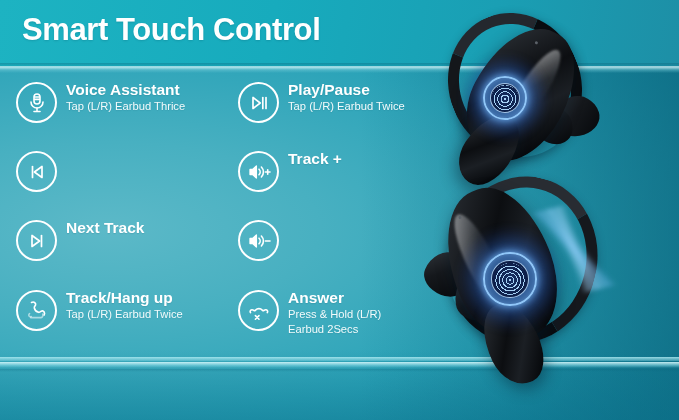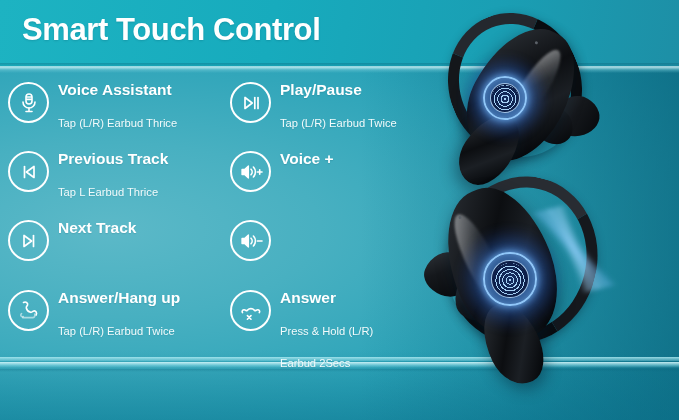--- a/index.html
+++ b/index.html
@@ -66,21 +66,21 @@
     text-shadow:0 1px 2px rgba(0,60,80,.18);
     white-space:nowrap;
   }
 
   
   .features { position:absolute; left:0; top:80px; width:460px; }
   .col { position:absolute; top:0; width:230px; }
   .col-left  { left:8px; }
   .col-right { left:230px; }
 
-  .row { position:absolute; left:0; display:flex; align-items:flex-start; }
+  .row { position:absolute; left:8px; display:flex; align-items:flex-start; }
   .row-0 { top:0px; }
   .row-1 { top:69px; }
   .row-2 { top:138px; }
   .row-3 { top:208px; }
 
   .ico {
     width:41px; height:41px; flex:0 0 41px;
     border:2px solid #ffffff; border-radius:50%;
     display:flex; align-items:center; justify-content:center;
     margin-top:2px;
@@ -88,21 +88,21 @@
   .ico svg { display:block; }
 
   .txt { margin-left:9px; padding-top:1px; }
   .f-title {
     font-size:15.5px; font-weight:bold; color:#ffffff;
     line-height:17px; white-space:nowrap;
     text-shadow:0 1px 1px rgba(0,60,80,.13);
   }
   .f-sub {
     font-size:11.2px; color:#f2fbfc; line-height:14px;
-    white-space:nowrap; margin-top:18px;
+    white-space:nowrap; margin-top:1px;
     text-shadow:0 1px 1px rgba(0,60,80,.10);
   }
 
   
   .buds { position:absolute; right:0; top:0; width:260px; height:420px; }
 
   .bud { position:absolute; }
   .bud-body {
     position:absolute;
     background:linear-gradient(125deg,#4d535b 0%,#23272c 16%,#0c0e11 42%,#1b1f24 62%,#05070a 88%);
@@ -260,24 +260,20 @@
         </div>
       </div>
 
       <div class="row row-1">
         <div class="ico">
           <svg width="24" height="24" viewBox="0 0 24 24" fill="none" stroke="#fff" stroke-width="1.7" stroke-linecap="round" stroke-linejoin="round">
             <line x1="7.5" y1="6.5" x2="7.5" y2="17.5"></line>
             <path d="M17 6.5 L17 17.5 L9.4 12 Z"></path>
           </svg>
         </div>
-        <div class="txt">
-          <div class="f-title">Previous Track</div>
-          <div class="f-sub">Tap L Earbud Thrice</div>
-        </div>
       </div>
 
       <div class="row row-2">
         <div class="ico">
           <svg width="24" height="24" viewBox="0 0 24 24" fill="none" stroke="#fff" stroke-width="1.7" stroke-linecap="round" stroke-linejoin="round">
             <path d="M7 6.5 L7 17.5 L14.6 12 Z"></path>
             <line x1="16.5" y1="6.5" x2="16.5" y2="17.5"></line>
           </svg>
         </div>
         <div class="txt">
@@ -287,21 +283,21 @@
 
       <div class="row row-3">
         <div class="ico">
           <svg width="26" height="26" viewBox="0 0 26 26" fill="none" stroke="#fff" stroke-width="1.6" stroke-linecap="round" stroke-linejoin="round">
             <path d="M7.5 4.5c2.2-1.3 4.6 .4 4.1 2.3-.3 1.2-1.6 1.9-1.3 3.2 .4 1.9 2.4 3.9 4.3 4.3 1.3 .3 2-1 3.2-1.3 1.9-.5 3.6 1.9 2.3 4.1"></path>
             <path d="M5.6 15.6c-.9 .6-1.1 1.9-.3 2.7 .5 .5 1.3 .6 1.9 .2" stroke-opacity=".55"></path>
             <path d="M6.6 19.6h10.2a2 2 0 0 0 2-2v-1.6" stroke-opacity=".55"></path>
           </svg>
         </div>
         <div class="txt">
-          <div class="f-title">Answer/Hang up</div>
+          <div class="f-title">Track/Hang up</div>
           <div class="f-sub">Tap (L/R) Earbud Twice</div>
         </div>
       </div>
     </div>
 
     <div class="col col-right">
 
       <div class="row row-0">
         <div class="ico">
           <svg width="24" height="24" viewBox="0 0 24 24" fill="none" stroke="#fff" stroke-width="1.7" stroke-linecap="round" stroke-linejoin="round">
@@ -320,21 +316,21 @@
         <div class="ico">
           <svg width="26" height="24" viewBox="0 0 26 24" fill="none" stroke="#fff" stroke-width="1.6" stroke-linecap="round" stroke-linejoin="round">
             <path d="M4 9.4h2.6L10.4 6v12L6.6 14.6H4z" fill="#fff" stroke="#fff" stroke-width="1.3"></path>
             <path d="M13 9.2a4 4 0 0 1 0 5.6"></path>
             <path d="M15.4 7a7.2 7.2 0 0 1 0 10"></path>
             <line x1="19.4" y1="12" x2="24" y2="12"></line>
             <line x1="21.7" y1="9.7" x2="21.7" y2="14.3"></line>
           </svg>
         </div>
         <div class="txt">
-          <div class="f-title">Voice +</div>
+          <div class="f-title">Track +</div>
         </div>
       </div>
 
       <div class="row row-2">
         <div class="ico">
           <svg width="26" height="24" viewBox="0 0 26 24" fill="none" stroke="#fff" stroke-width="1.6" stroke-linecap="round" stroke-linejoin="round">
             <path d="M4 9.4h2.6L10.4 6v12L6.6 14.6H4z" fill="#fff" stroke="#fff" stroke-width="1.3"></path>
             <path d="M13 9.2a4 4 0 0 1 0 5.6"></path>
             <path d="M15.4 7a7.2 7.2 0 0 1 0 10"></path>
             <line x1="19.4" y1="12" x2="24" y2="12"></line>

